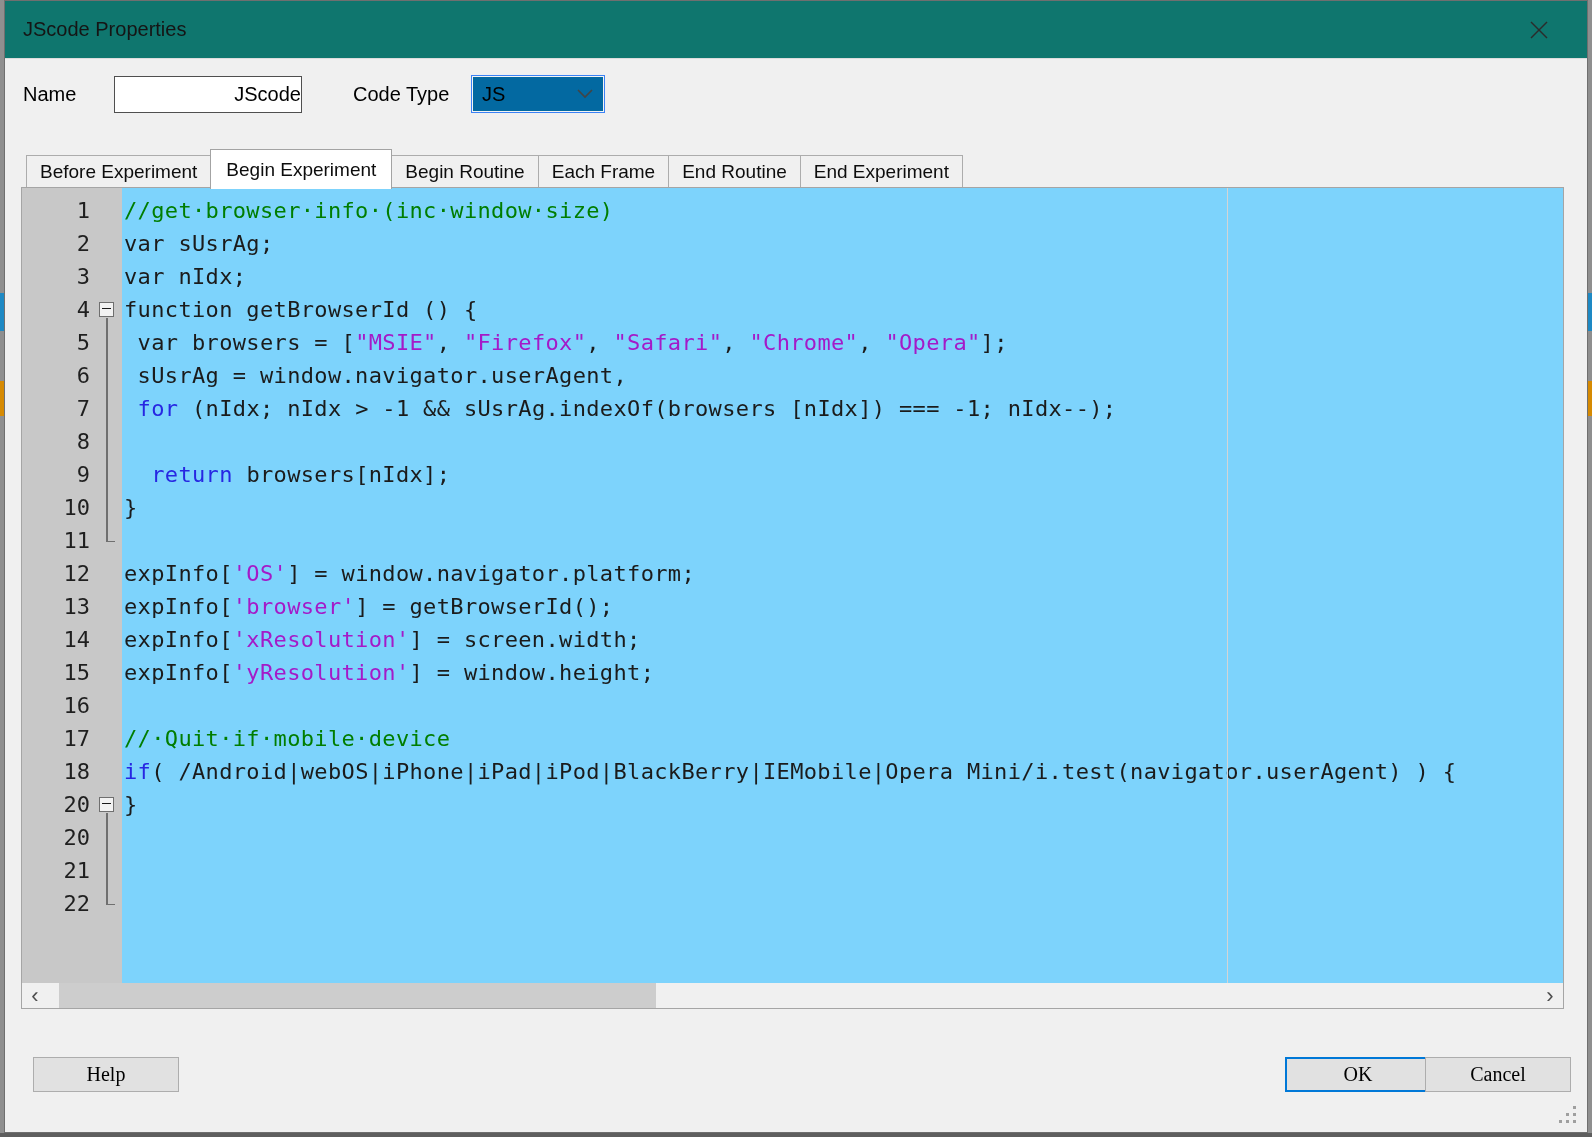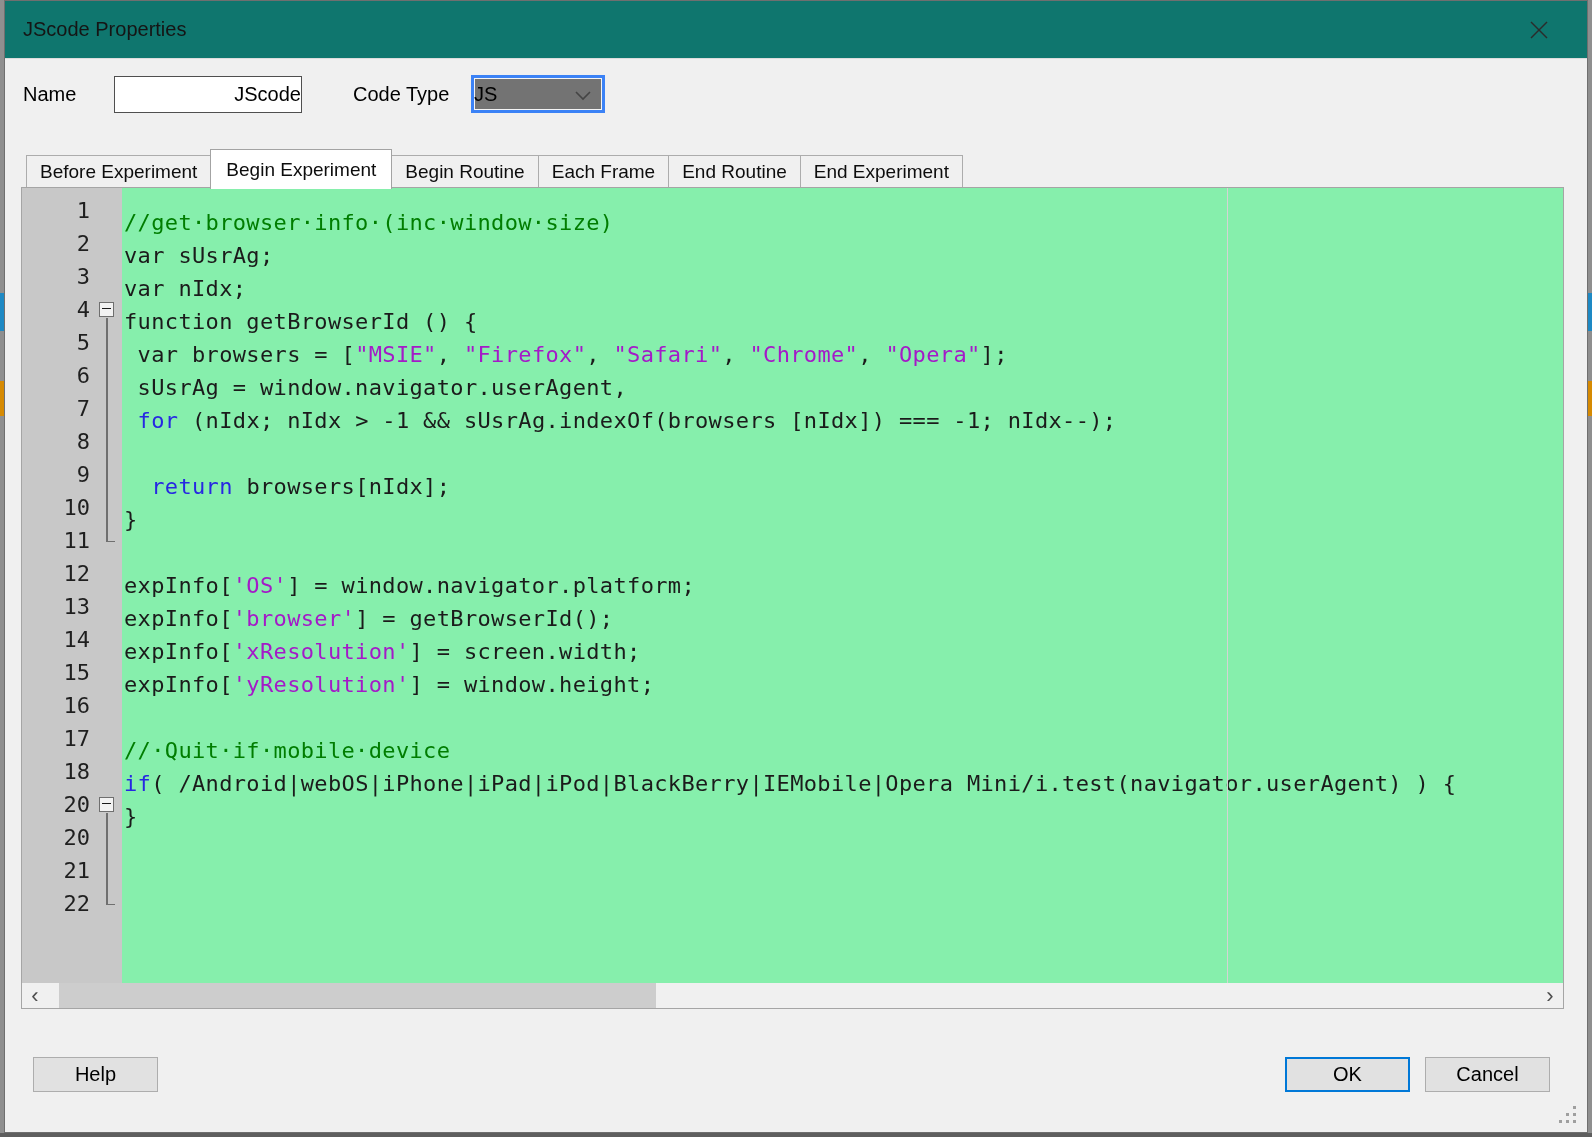--- a/index.html
+++ b/index.html
@@ -22,23 +22,23 @@
               border-bottom:1px solid #dcdcdc; }
   .title-text { position:absolute; left:18px; top:17px; font-size:20px; color:#151515; }
   .close-btn { position:absolute; right:36px; top:17px; width:24px; height:24px; cursor:pointer;
                display:flex; align-items:center; justify-content:center; }
 
   
   .lbl { position:absolute; font-size:20px; color:#000; }
   .name-input { position:absolute; left:109px; top:75px; width:188px; height:37px; background:#fff;
                 border:1px solid #4f4f4f; font-size:20px; color:#000; padding:0 0 0 9px;
                 font-family:"Liberation Sans", sans-serif;text-align:right; }
-  .combo { position:absolute; left:466px; top:74px; width:134px; height:38px; background:#737373;
-           border:3px solid #3b82f6; box-shadow:inset 0 0 0 1px #f4f4f4; font-size:20px; color:#000;
-           display:flex; align-items:center; cursor:default; }
+  .combo { position:absolute; left:466px; top:74px; width:134px; height:38px; background:#0369a1;
+           border:1px solid #3b82f6; box-shadow:inset 0 0 0 1px #f4f4f4; font-size:20px; color:#000;
+           display:flex; align-items:center; padding-left:10px; cursor:default; }
   .combo .chev { position:absolute; right:11px; top:13px; }
 
   
   .tab-bar { position:absolute; left:21px; top:148px; height:40px; display:flex; align-items:flex-end; }
   .tab { height:34px; background:#f0f0f0; border:1px solid #acacac; border-left:none;
          font-size:19px; color:#0d0d0d; display:flex; align-items:center; padding:0 13px;
          cursor:pointer; white-space:nowrap; }
   .tab:first-child { border-left:1px solid #acacac; }
   .tab.active { height:40px; background:#ffffff; border:1px solid #a3a3a3; border-bottom:none;
                 padding:0 15px; margin-left:-1px; position:relative; z-index:3; }
@@ -50,43 +50,43 @@
             padding-top:6px; }
   .ln { height:33px; line-height:33px; text-align:right; padding-right:32px;
         font-family:"DejaVu Sans Mono", monospace; font-size:22px; color:#1f1f1f; }
   .fold-layer { position:absolute; left:0; top:0; width:100px; height:796px; pointer-events:none; }
   .fold-box { position:absolute; left:77px; width:15px; height:15px; background:#f2f2f2;
               border:1px solid #6f6f6f; pointer-events:auto; cursor:pointer; }
   .fold-box::after { content:""; position:absolute; left:2px; right:2px; top:5px; height:1.5px; background:#1a1a1a; }
   .fold-vline { position:absolute; left:84px; width:1.5px; background:#6f6f6f; }
   .fold-elbow { position:absolute; left:84px; width:9px; height:1.5px; background:#6f6f6f; }
 
-  .code-pane { position:absolute; left:100px; top:0; right:0; height:796px; background:#86efac;
-               padding-top:18px; overflow:hidden; }
+  .code-pane { position:absolute; left:100px; top:0; right:0; height:796px; background:#7dd3fc;
+               padding-top:6px; overflow:hidden; }
   .code-line { height:33px; line-height:33px; white-space:pre; padding-left:2px;
                font-family:"DejaVu Sans Mono", monospace; font-size:22px; letter-spacing:0.35px;
                color:#1b1b1b; }
   .tk-c { color:#007d00; }
   .tk-k { color:#2727e2; }
   .tk-s { color:#a41ac8; }
   .tk-d { color:#1b1b1b; }
   .edge-line { position:absolute; left:1205px; top:0; width:1px; height:796px; background:#d4d4d4; }
 
   
   .hscroll { position:absolute; left:0; bottom:0; right:0; height:25px; background:#f0f0f0; }
   .hs-arrow { position:absolute; top:0; width:26px; height:25px; display:flex; align-items:center;
               justify-content:center; color:#4e4e4e; font-size:22px; cursor:pointer; }
   .hs-arrow.left { left:0; }
   .hs-arrow.right { right:0; }
   .hs-thumb { position:absolute; left:37px; top:0; width:597px; height:25px; background:#cdcdcd; cursor:pointer; }
 
   
-  .btn { position:absolute; width:125px; height:35px; background:#e1e1e1; border:1px solid #adadad;
+  .btn { position:absolute; width:146px; height:35px; background:#e1e1e1; border:1px solid #adadad;
          font-size:20px; color:#000; display:flex; align-items:center; justify-content:center;
-         cursor:pointer; font-family:Liberation Sans, sans-serif; }
+         cursor:pointer; font-family:Liberation Serif, serif; }
   .btn.default { border:2px solid #0078d7; }
   .btn-help { left:28px; top:1056px; }
   .btn-ok { left:1280px; top:1056px; }
   .btn-cancel { left:1420px; top:1056px; }
 
   .resize-grip { position:absolute; right:8px; bottom:6px; width:20px; height:20px; cursor:nwse-resize; }
   .resize-grip i { position:absolute; left:14px; top:0; width:3px; height:3px; background:#9f9f9f;
        box-shadow: 0 0 #9f9f9f, 0 7px #9f9f9f, 0 14px #9f9f9f, -7px 7px #9f9f9f, -7px 14px #9f9f9f, -14px 14px #9f9f9f; }
 </style>
 </head>

